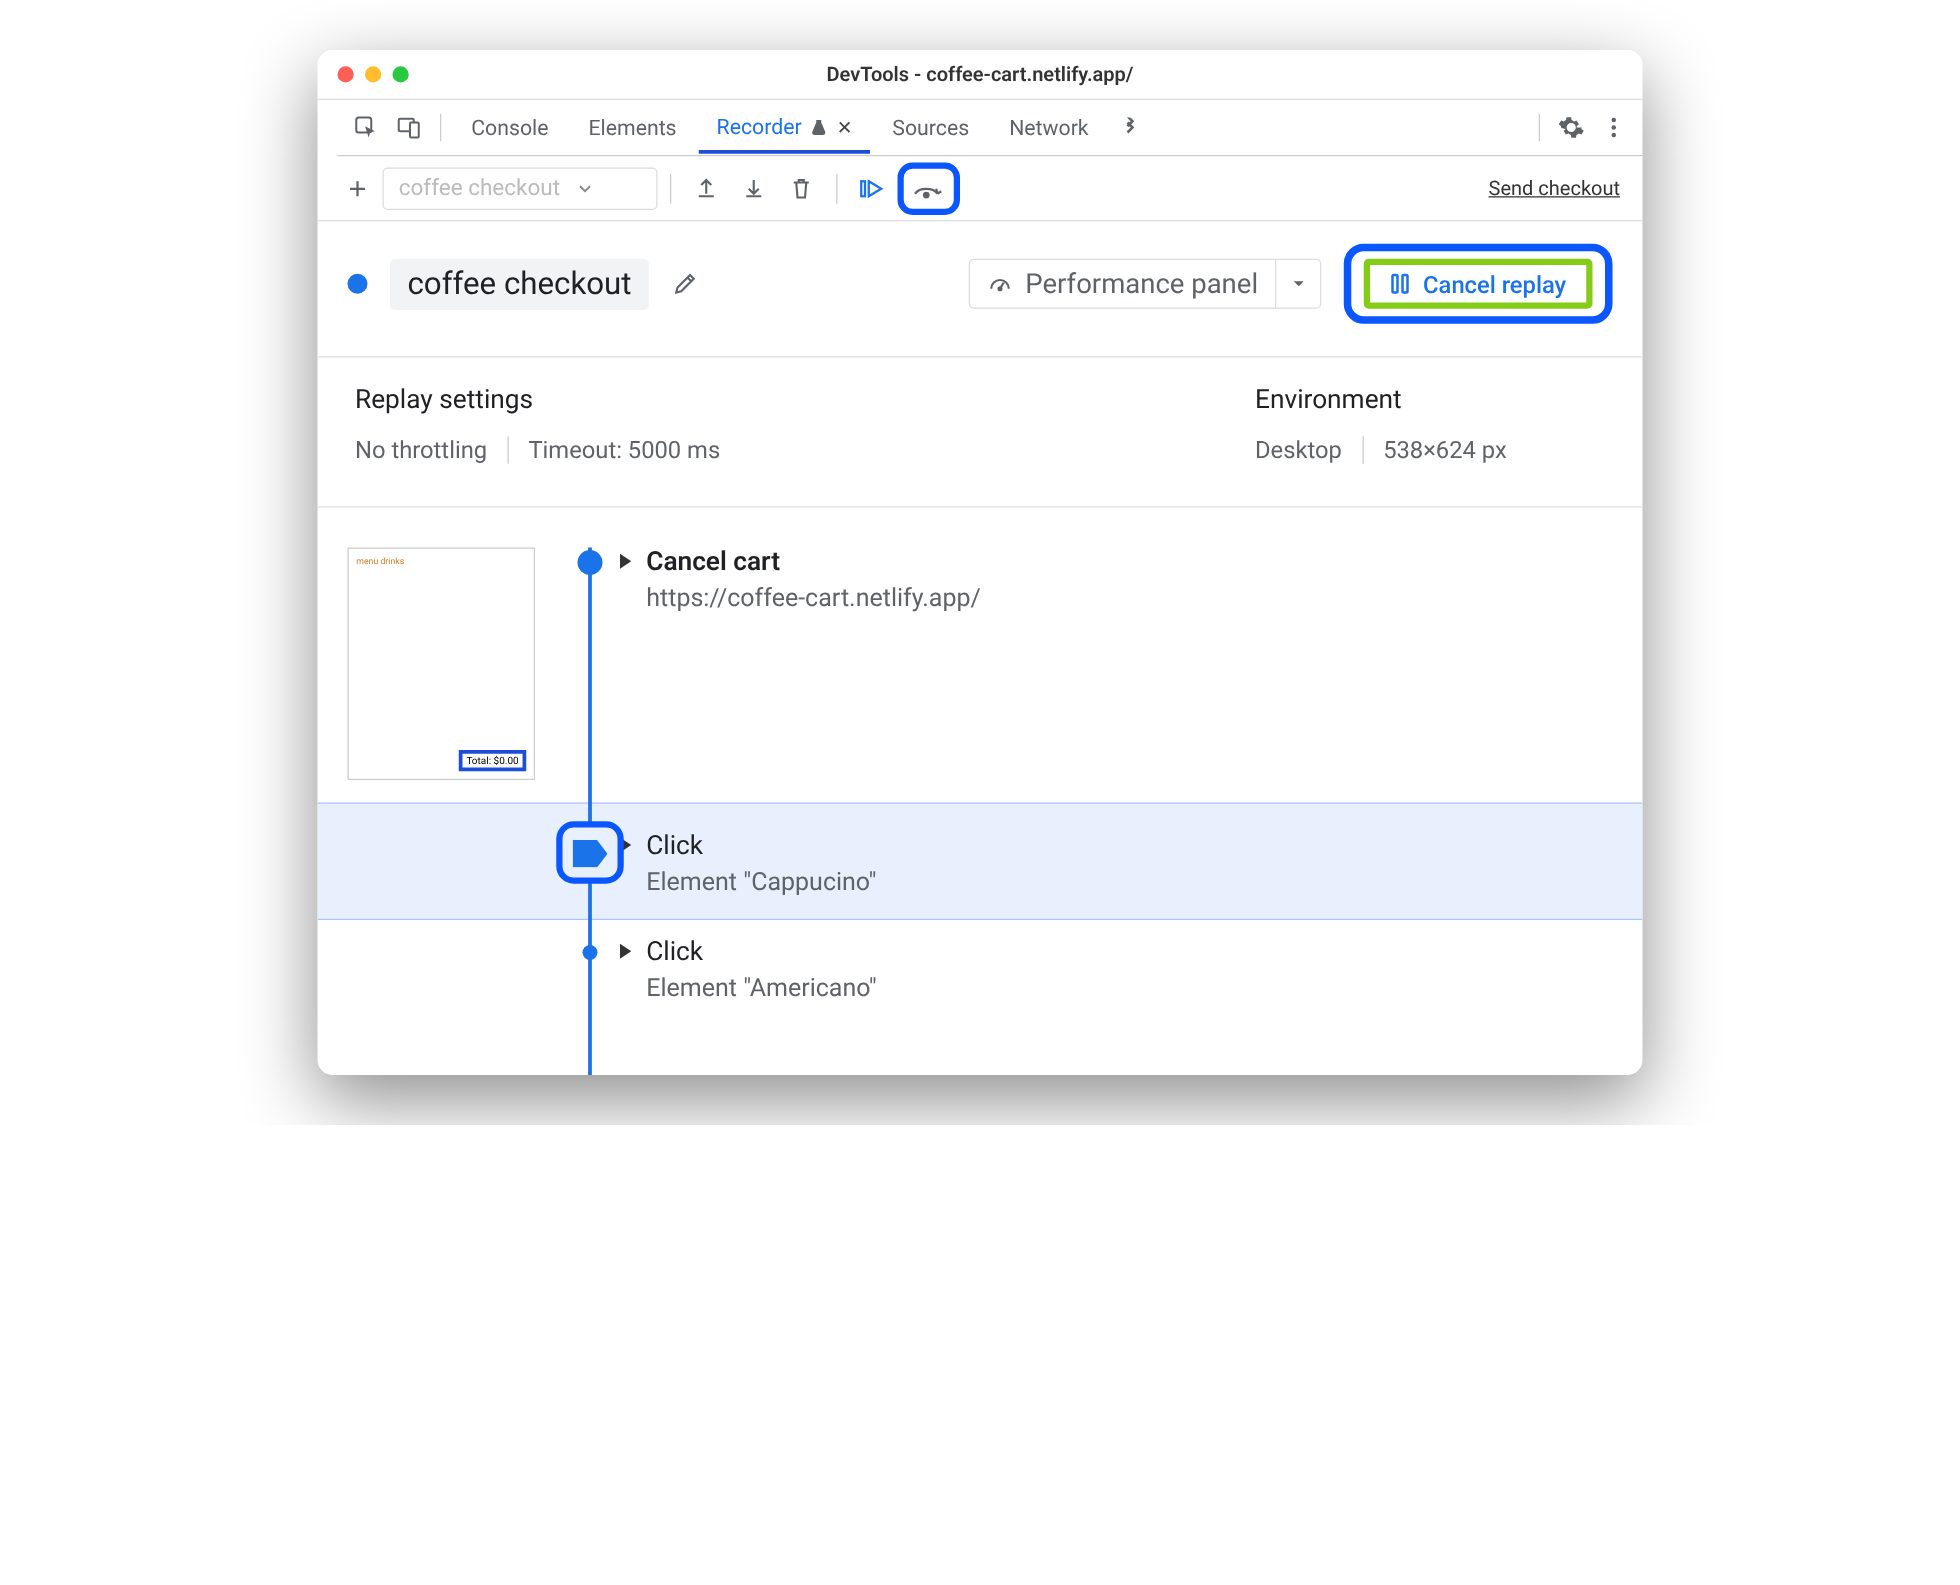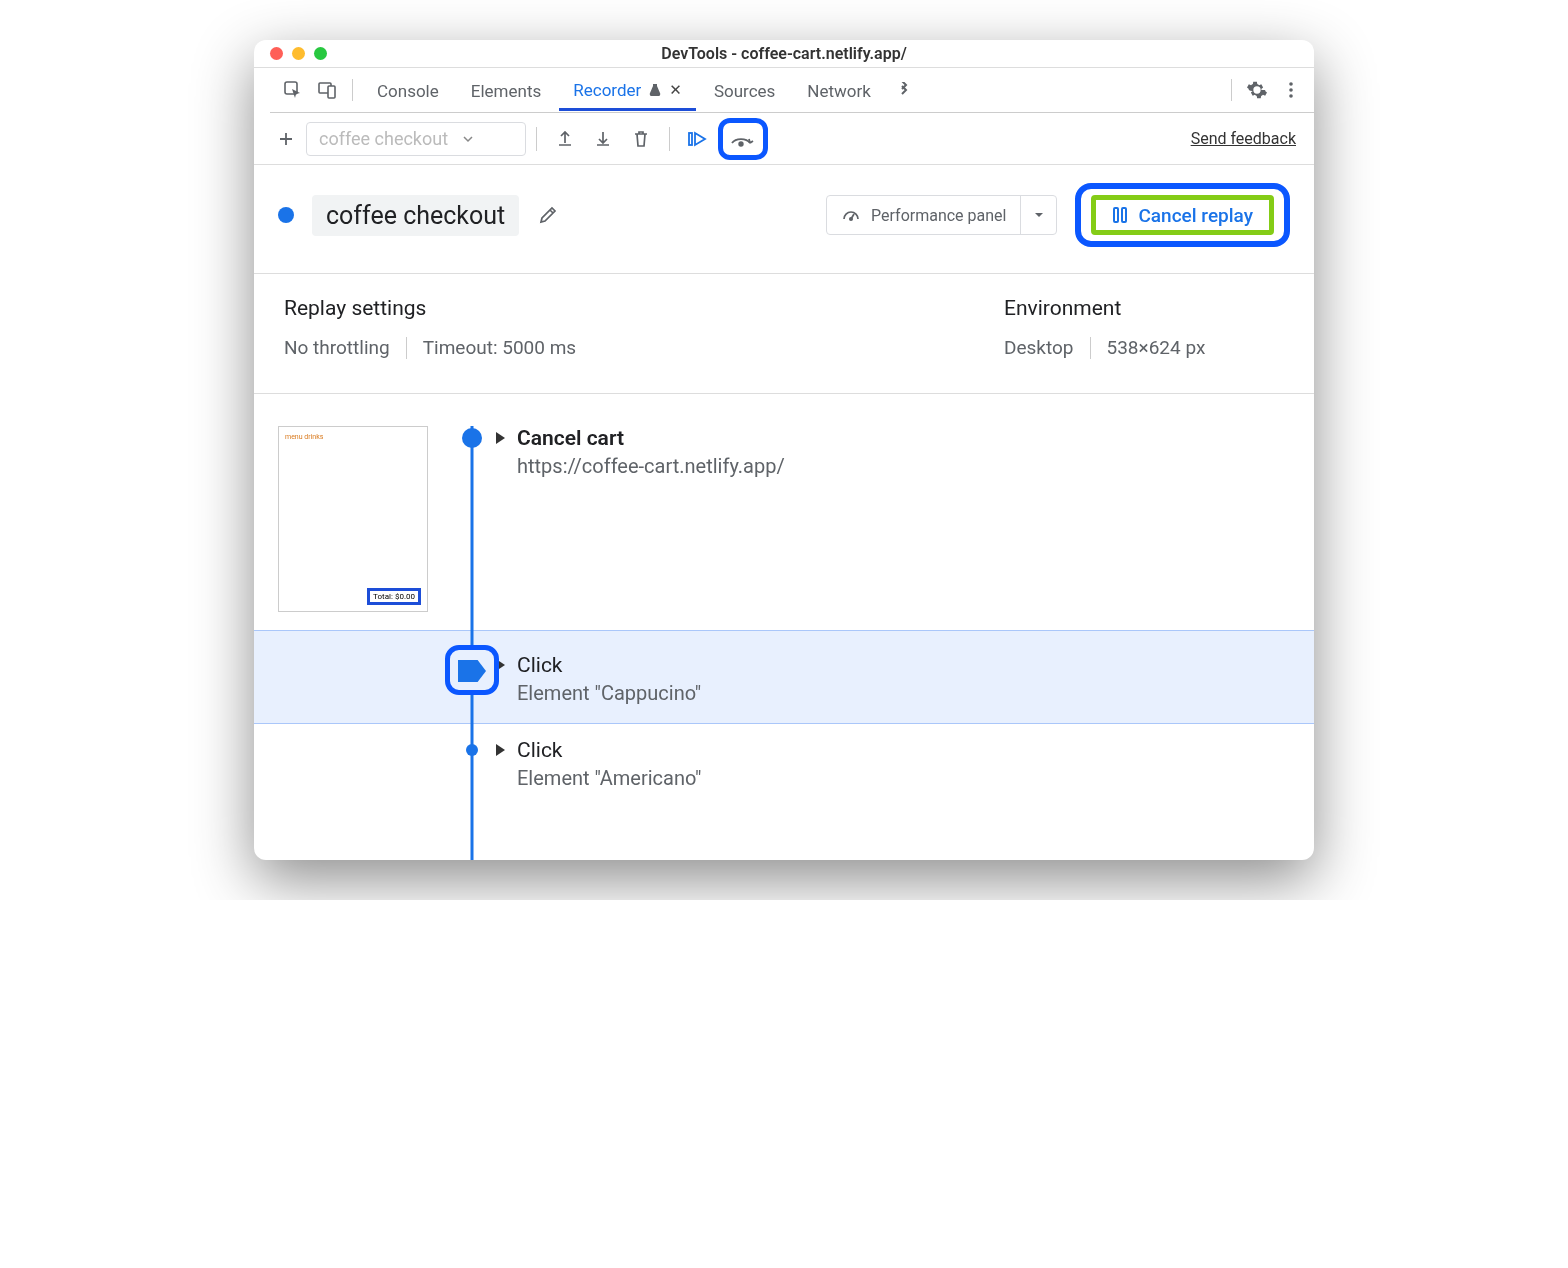--- a/index.html
+++ b/index.html
@@ -14,21 +14,21 @@
     width: 1060px;
     height: 820px;
     background: #fff;
     border-radius: 12px;
     box-shadow: 0 20px 60px rgba(0,0,0,0.45);
     overflow: hidden;
     display: flex;
     flex-direction: column;
   }
   .titlebar {
-    height: 28px;
+    height: 40px;
     display: flex;
     align-items: center;
     padding: 0 16px;
     position: relative;
     border-bottom: 1px solid #ddd;
   }
   .traffic { display:flex; gap:9px; }
   .tl { width:13px; height:13px; border-radius:50%; }
   .tl.r { background:#ff5f57; }
   .tl.y { background:#febc2e; }
@@ -95,21 +95,21 @@
   .rec-dot { width:16px; height:16px; border-radius:50%; background:#1a73e8; }
   .rec-name {
     background:#f1f3f4; padding:6px 14px; border-radius:4px;
     font-size:25px; color:#202124;
   }
   .edit-icon { color:#5f6368; }
   .record-header .spacer { flex:1; }
   .perf-select {
     border:1px solid #dadce0; border-radius:4px;
     height:40px; display:flex; align-items:center;
-    color:#5f6368; font-size:16px;
+    color:#5f6368; font-size:22px;
   }
   .perf-select .perf-body { padding:0 14px; display:flex; align-items:center; gap:10px; }
   .perf-select .perf-drop { border-left:1px solid #dadce0; width:36px; display:flex; align-items:center; justify-content:center; height:100%;}
   .cancel-btn {
     border:5px solid #84cc16; border-radius:4px;
     height:40px; display:flex; align-items:center;
     gap:10px; padding:0 16px; color:#1a73e8; font-size:19px; font-weight:500;
     cursor:pointer;
   }
 
@@ -287,21 +287,21 @@
     <div class="highlight-ring">
       <div class="tool" style="width:32px;height:28px">
         <svg width="28" height="20" viewBox="0 0 28 20" stroke="#5f6368" stroke-width="1.8" fill="none">
             <path d="M3 14a10 7 0 0118 0"></path>
             <circle cx="12" cy="15" r="1.8" fill="#5f6368"></circle>
             <path d="M21 14l3-2M21 14l-1-4" stroke="#5f6368"></path>
           </svg>
       </div>
     </div>
     <div style="flex:1"></div>
-    <a class="feedback">Send feedback</a>
+    <a class="feedback">Send checkout</a>
   </div>
 
   <div class="record-header">
     <div class="rec-dot"></div>
     <div class="rec-name">coffee checkout</div>
     <div class="edit-icon">
       <svg width="22" height="22" viewBox="0 0 22 22" stroke="#5f6368" stroke-width="1.7" fill="none">
           <path d="M4 18l1-4L15 4l3 3L8 17l-4 1zM13 6l3 3"></path>
         </svg>
     </div>

